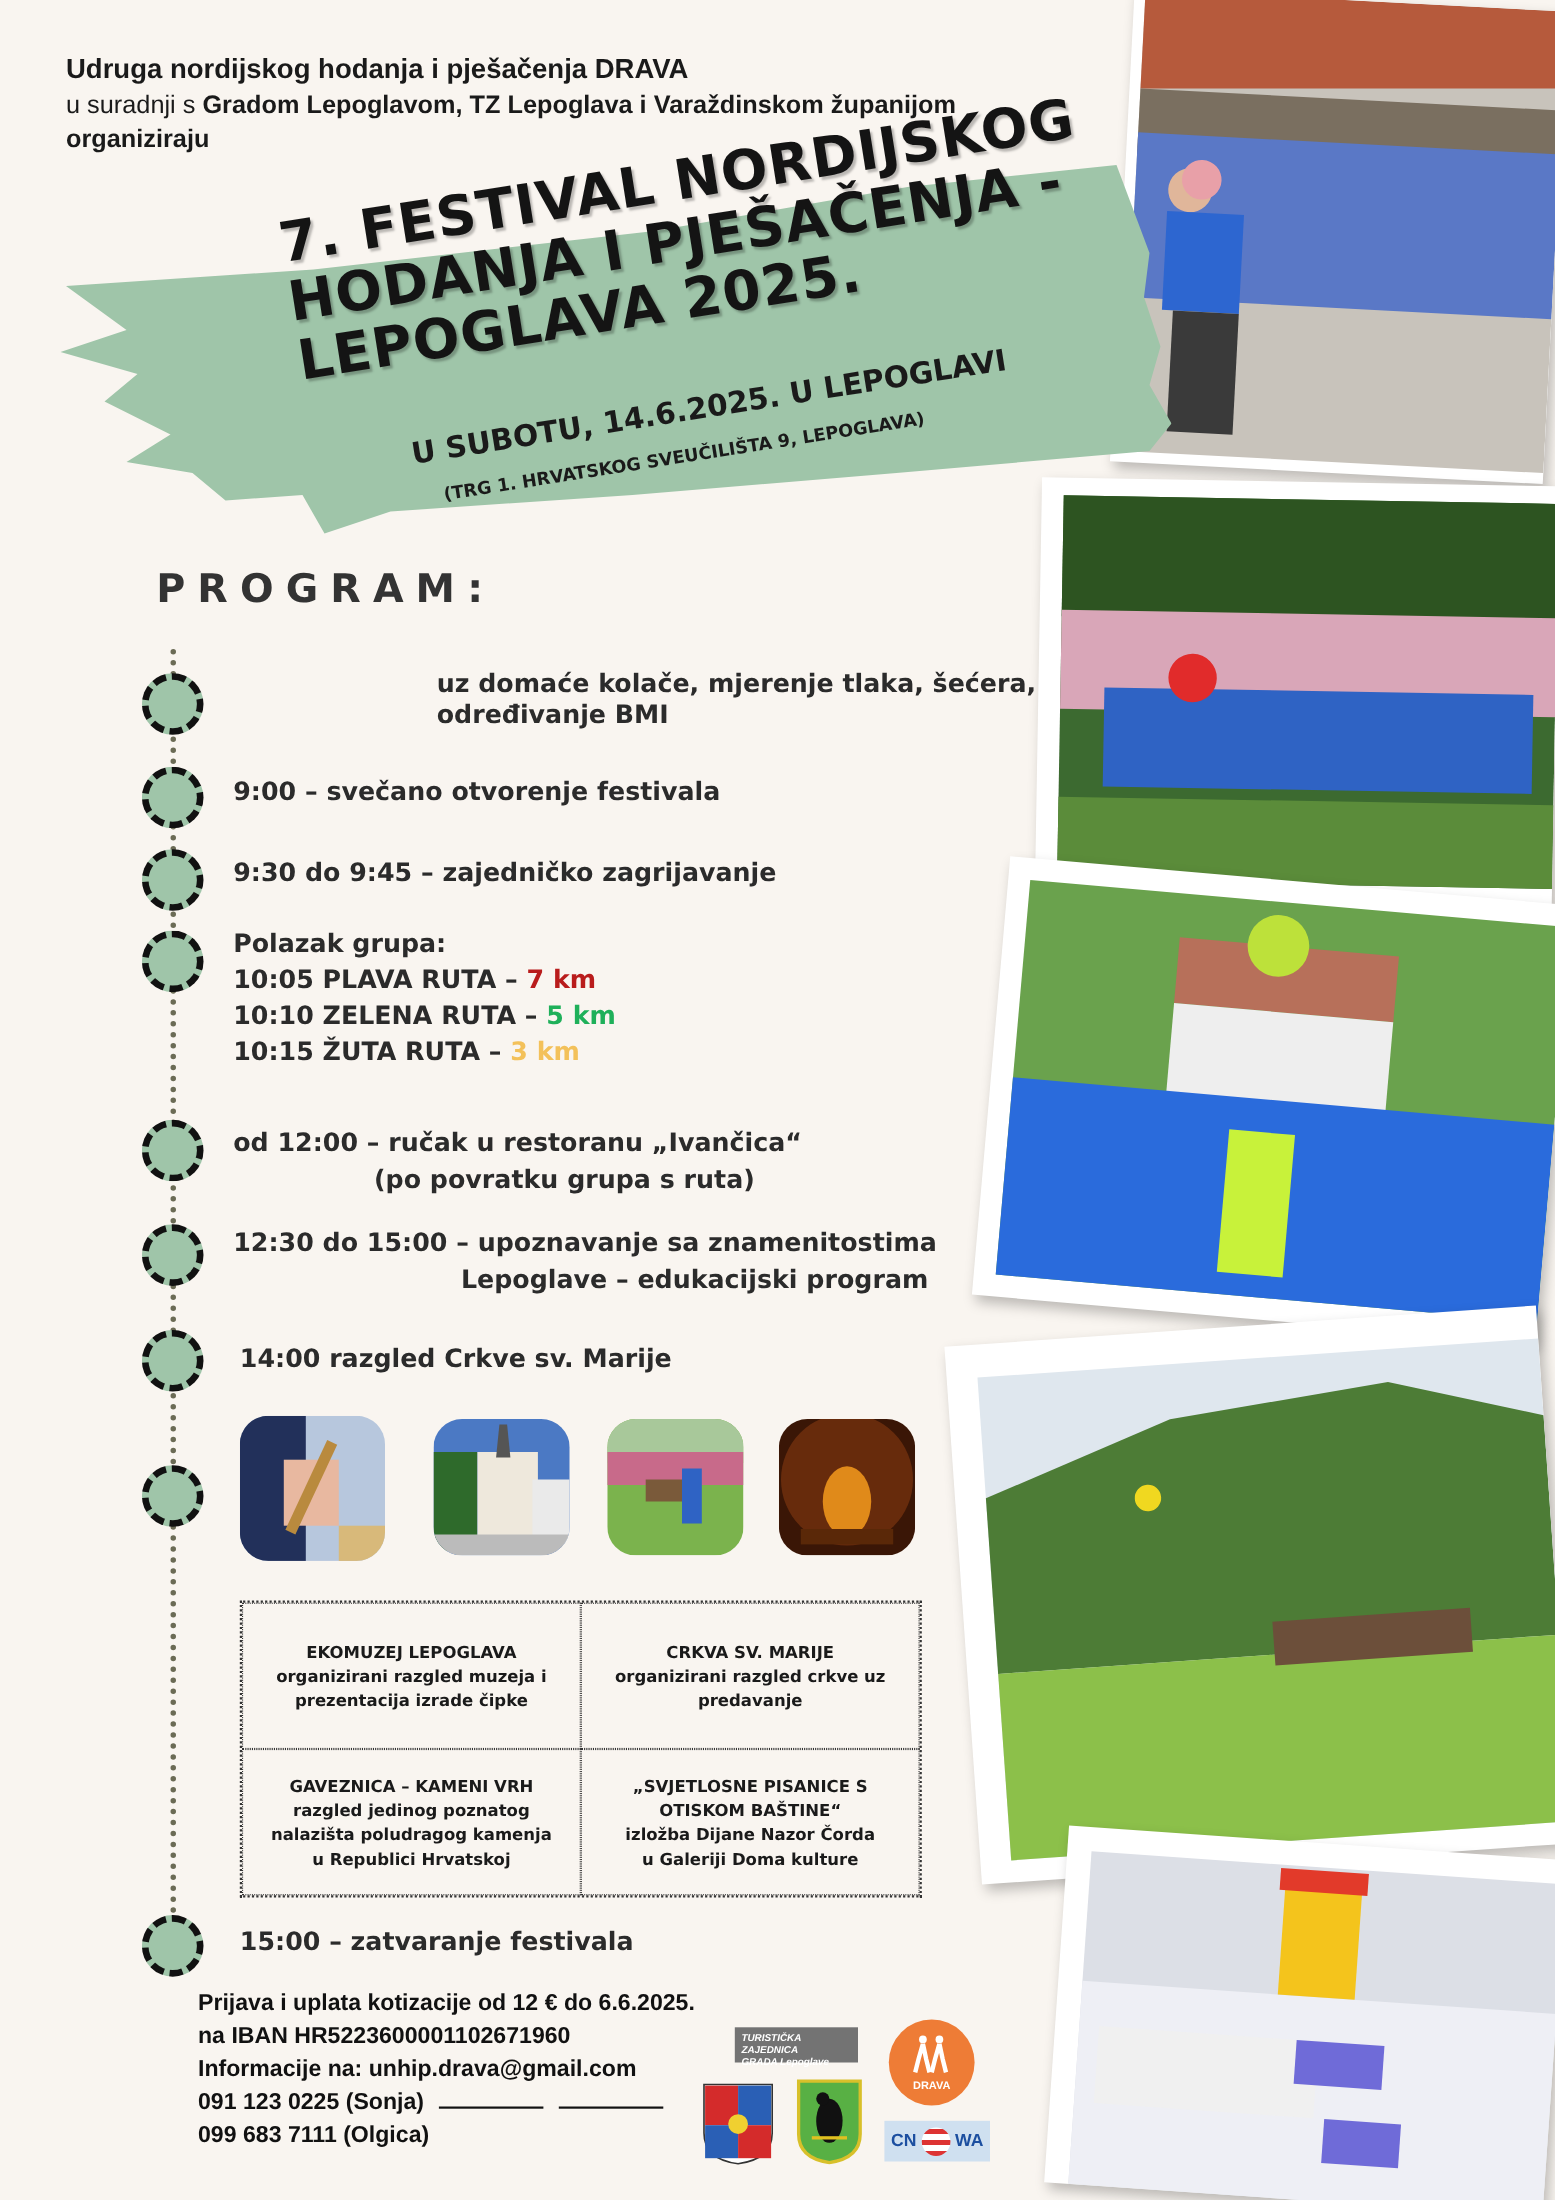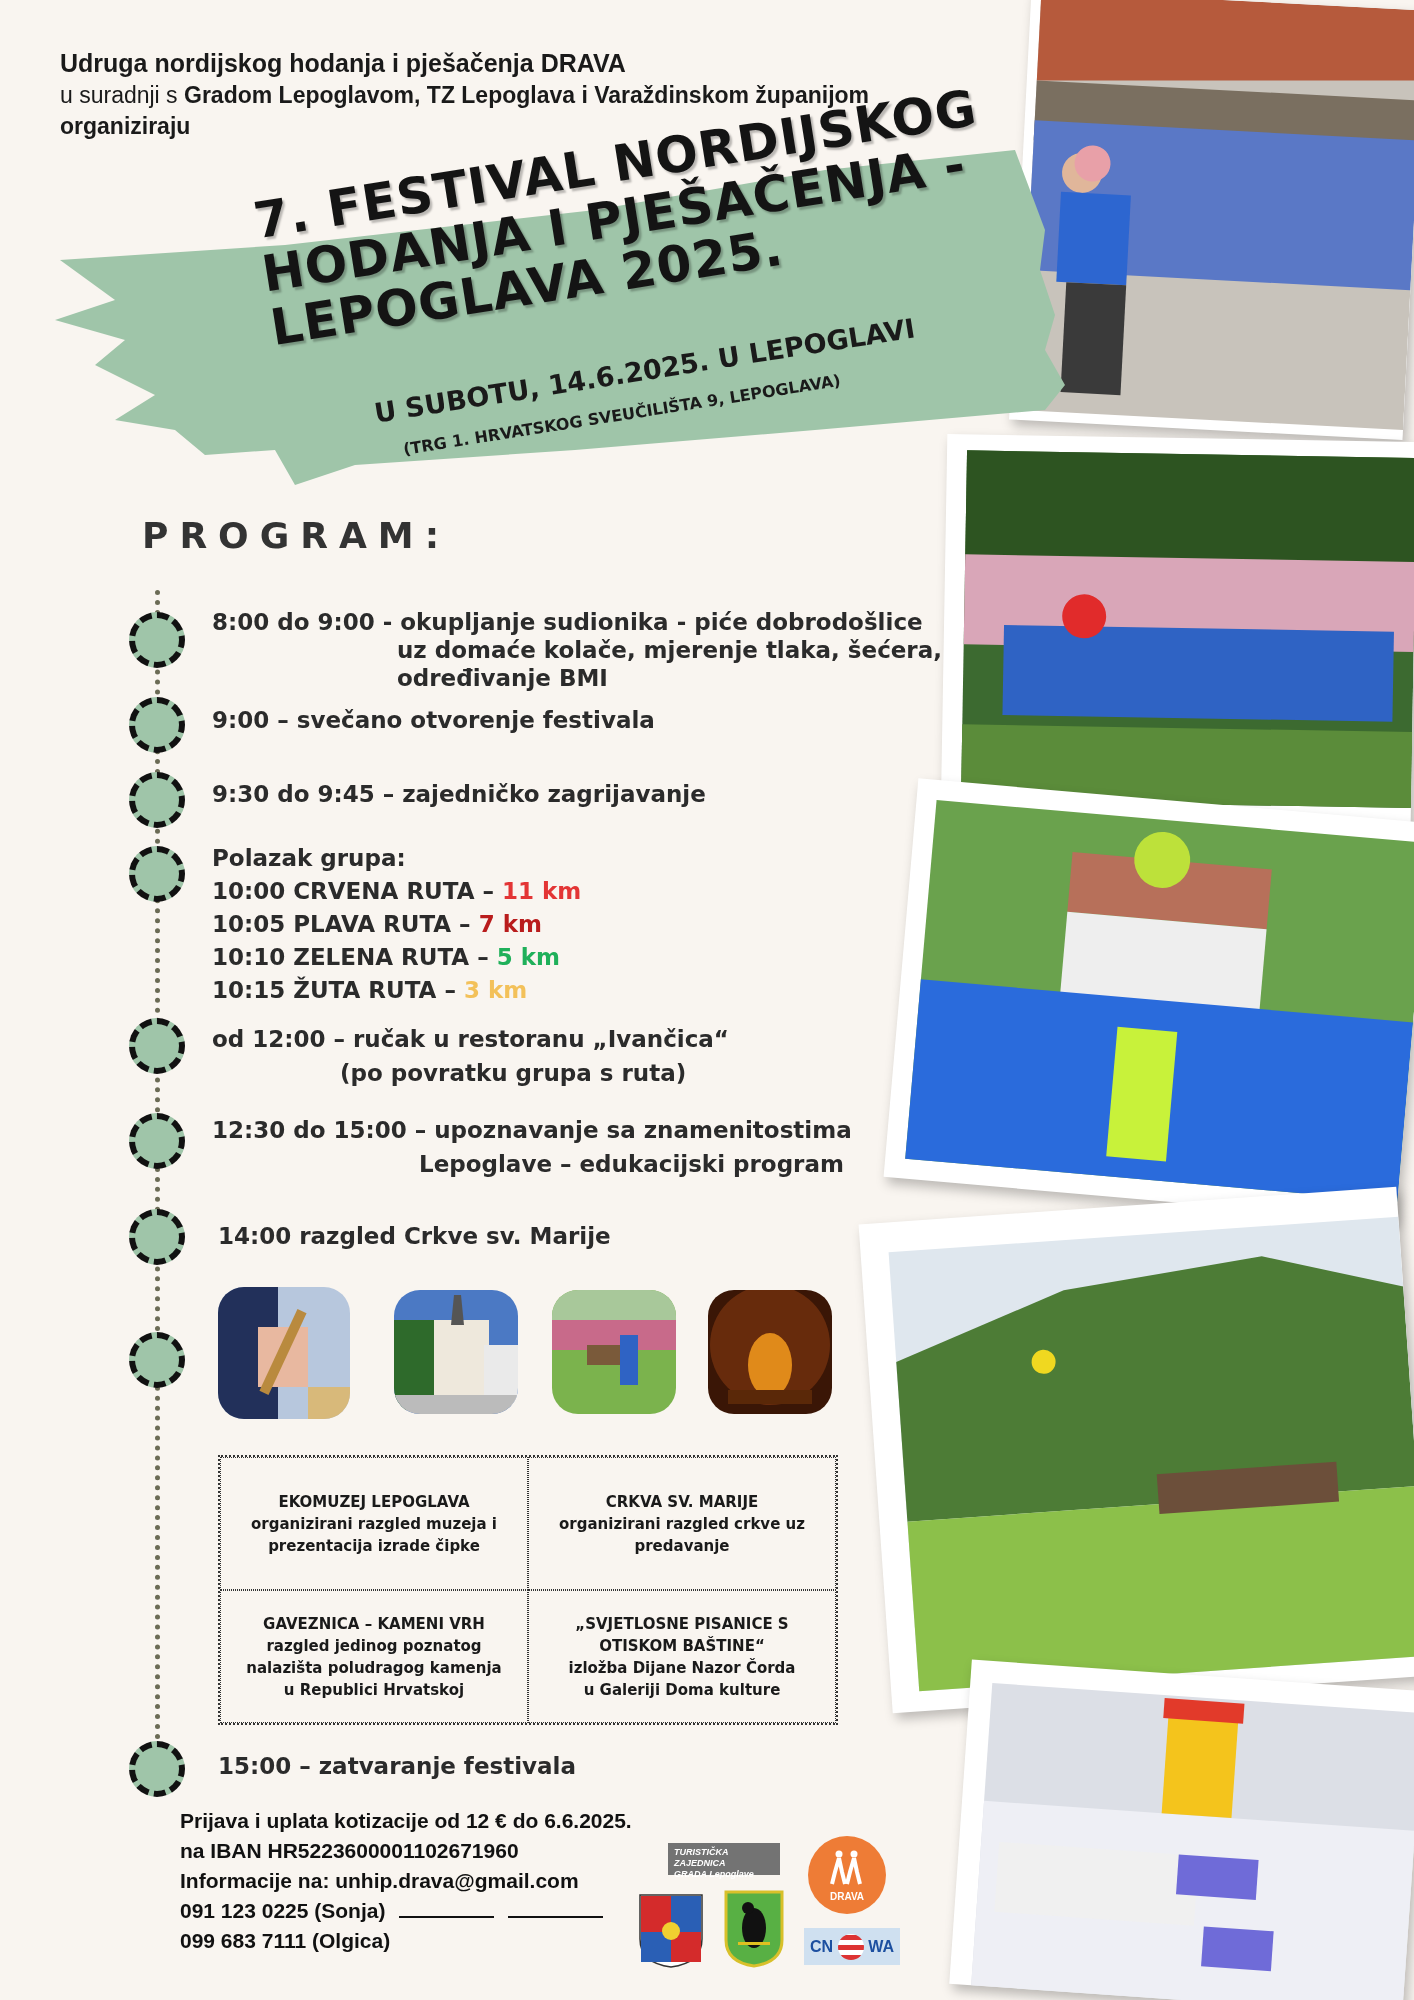--- a/index.html
+++ b/index.html
@@ -120,35 +120,33 @@
   <div class="title-line">LEPOGLAVA 2025.</div>
 </div>
 <div class="date-line">U SUBOTU, 14.6.2025. U LEPOGLAVI</div>
 <div class="addr-line">(TRG 1. HRVATSKOG SVEUČILIŠTA 9, LEPOGLAVA)</div>
 
 <div class="program-heading">PROGRAM:</div>
 <div class="timeline-line"></div>
 
 <div class="marker" style="top:612px;"></div>
 <div class="item" style="top:608px;">
-  <span>8:00 do 9:00 - okupljanje sudionika - piće dobrodošlice</span>
   <span class="indent" style="padding-left:185px">uz domaće kolače, mjerenje tlaka, šećera,</span>
   <span class="indent" style="padding-left:185px">određivanje BMI</span>
 </div>
 
 <div class="marker" style="top:697px;"></div>
 <div class="item" style="top:706px;">9:00 – svečano otvorenje festivala</div>
 
 <div class="marker" style="top:772px;"></div>
 <div class="item" style="top:780px;">9:30 do 9:45 – zajedničko zagrijavanje</div>
 
 <div class="marker" style="top:846px;"></div>
 <div class="item" style="top:842px;">
   <span class="route">Polazak grupa:</span>
-  <span class="route"><span>10:00 CRVENA RUTA – </span><span class="km-red">11 km</span></span>
   <span class="route"><span>10:05 PLAVA RUTA – </span><span class="km-blue">7 km</span></span>
   <span class="route"><span>10:10 ZELENA RUTA – </span><span class="km-green">5 km</span></span>
   <span class="route"><span>10:15 ŽUTA RUTA – </span><span class="km-yellow">3 km</span></span>
 </div>
 
 <div class="marker" style="top:1018px;"></div>
 <div class="item" style="top:1022px; line-height:34px;">
   <span>od 12:00 – ručak u restoranu „Ivančica“</span>
   <span class="indent" style="padding-left:128px">(po povratku grupa s ruta)</span>
 </div>

